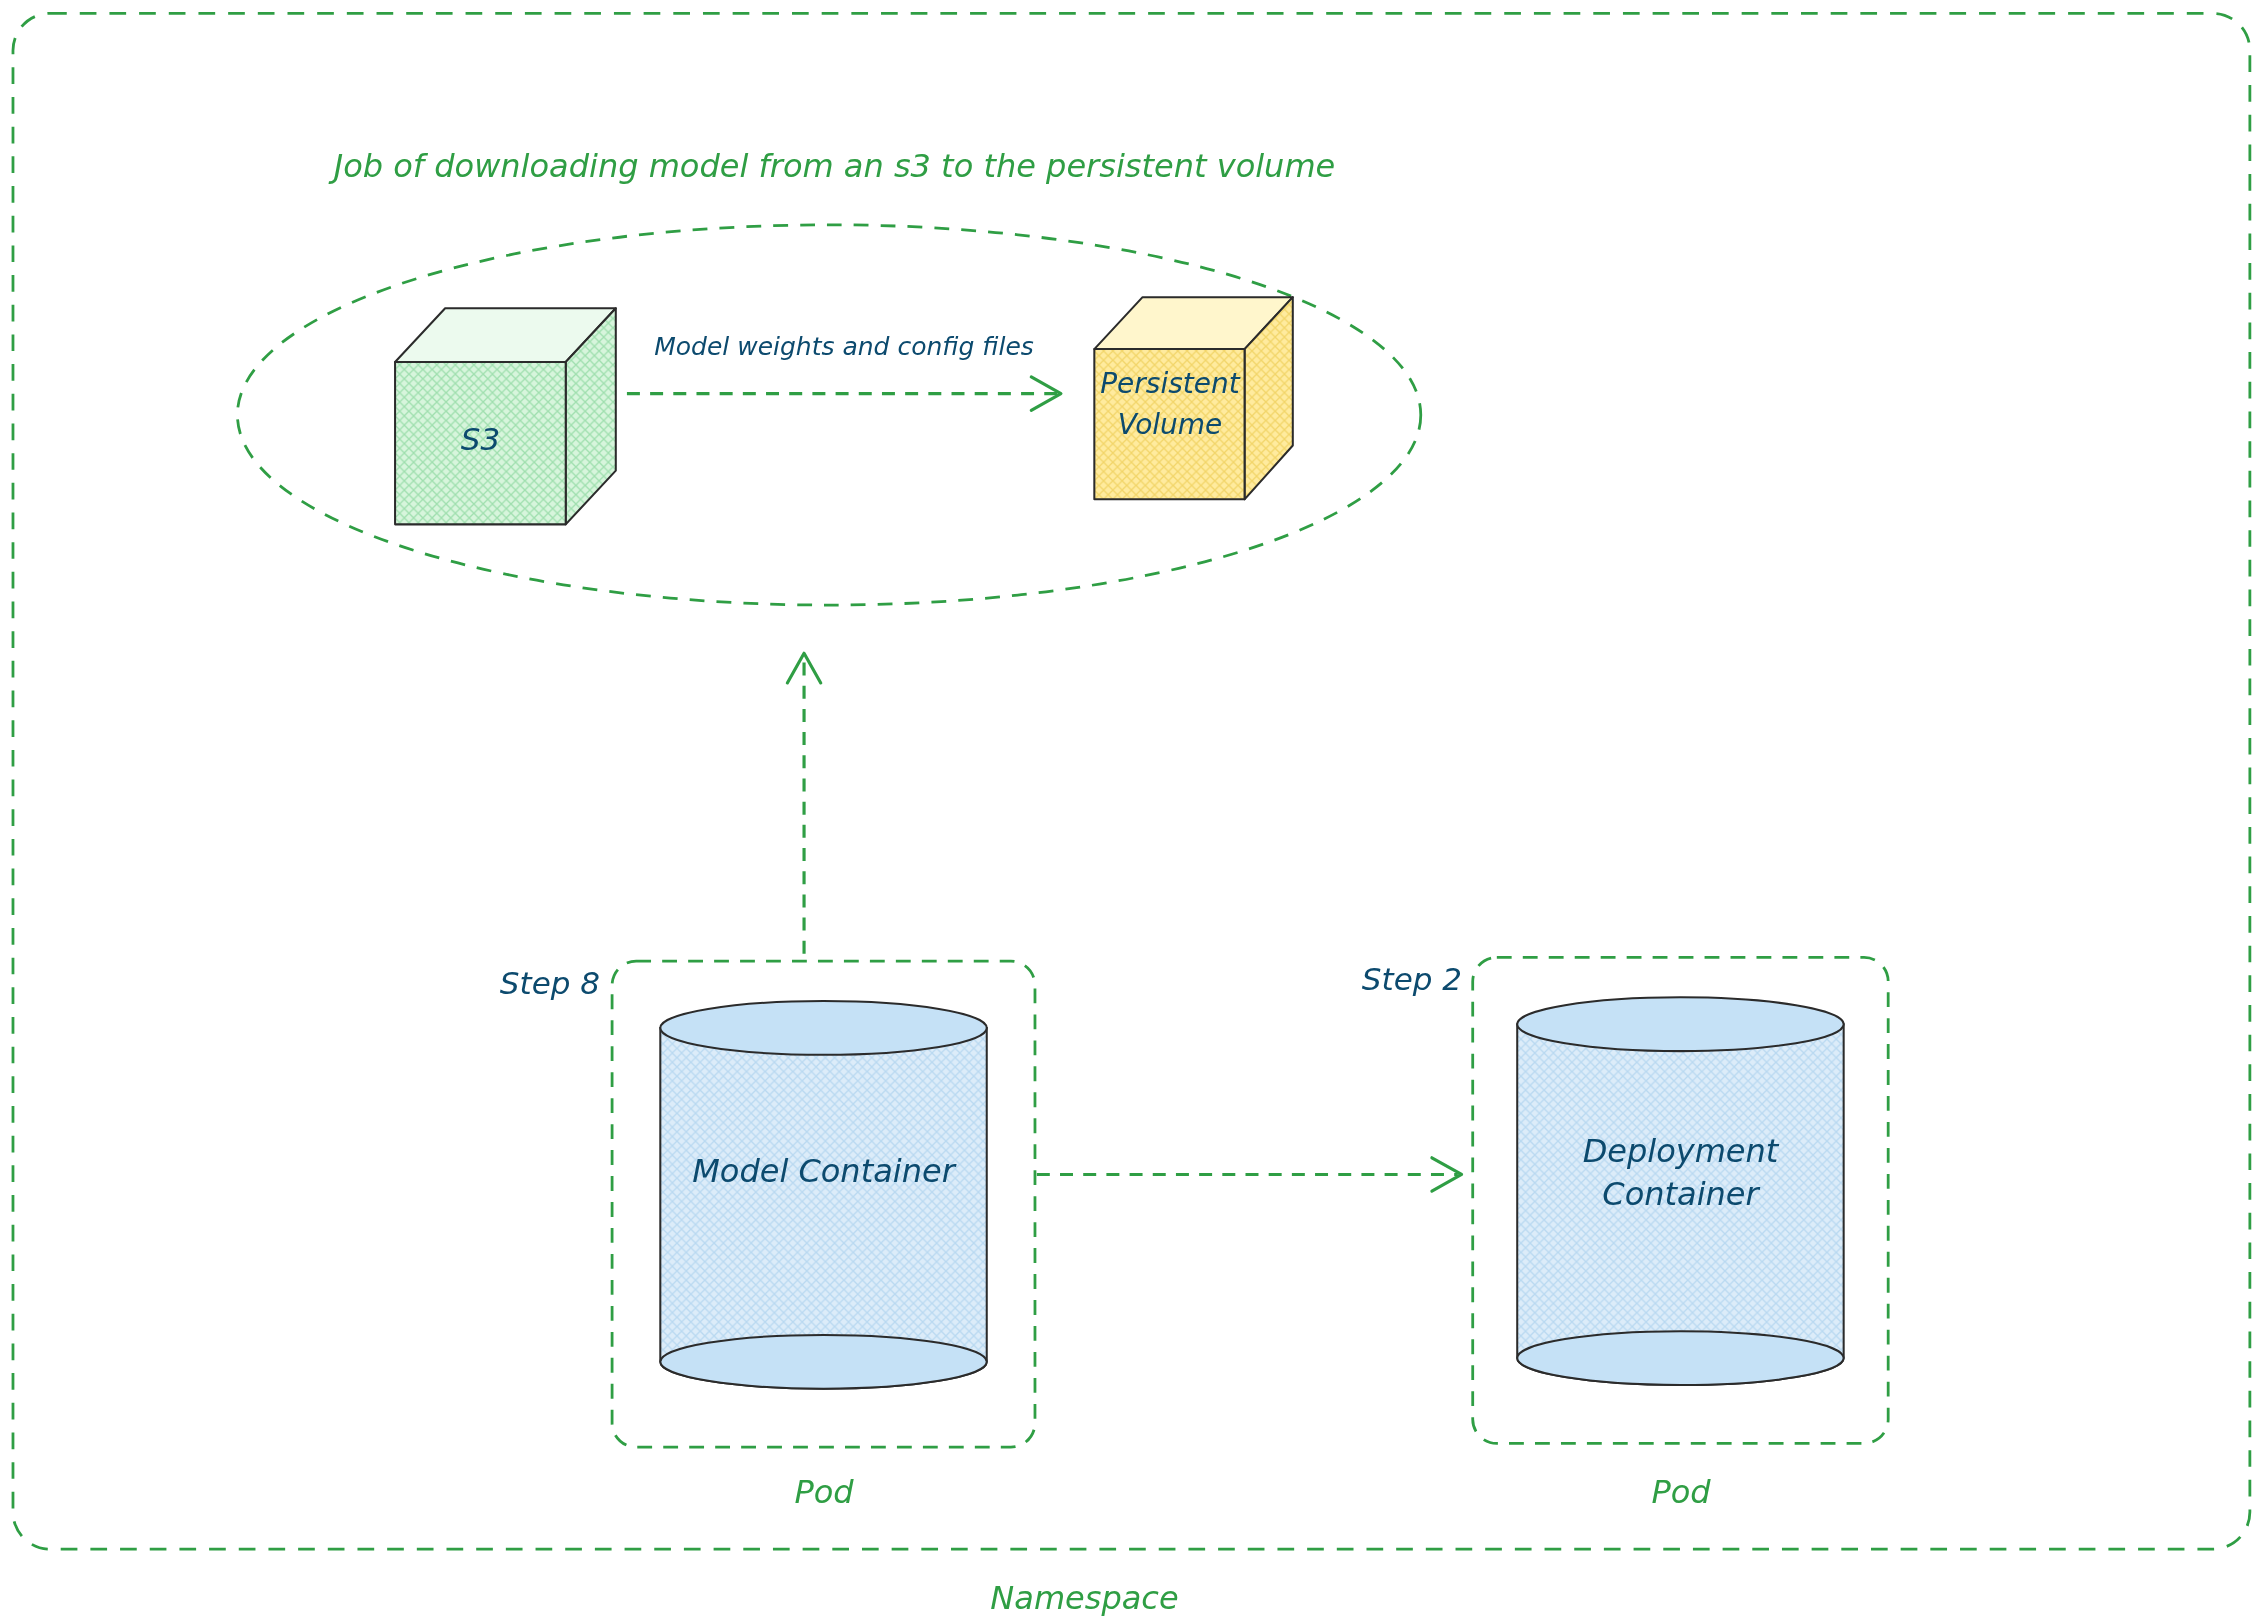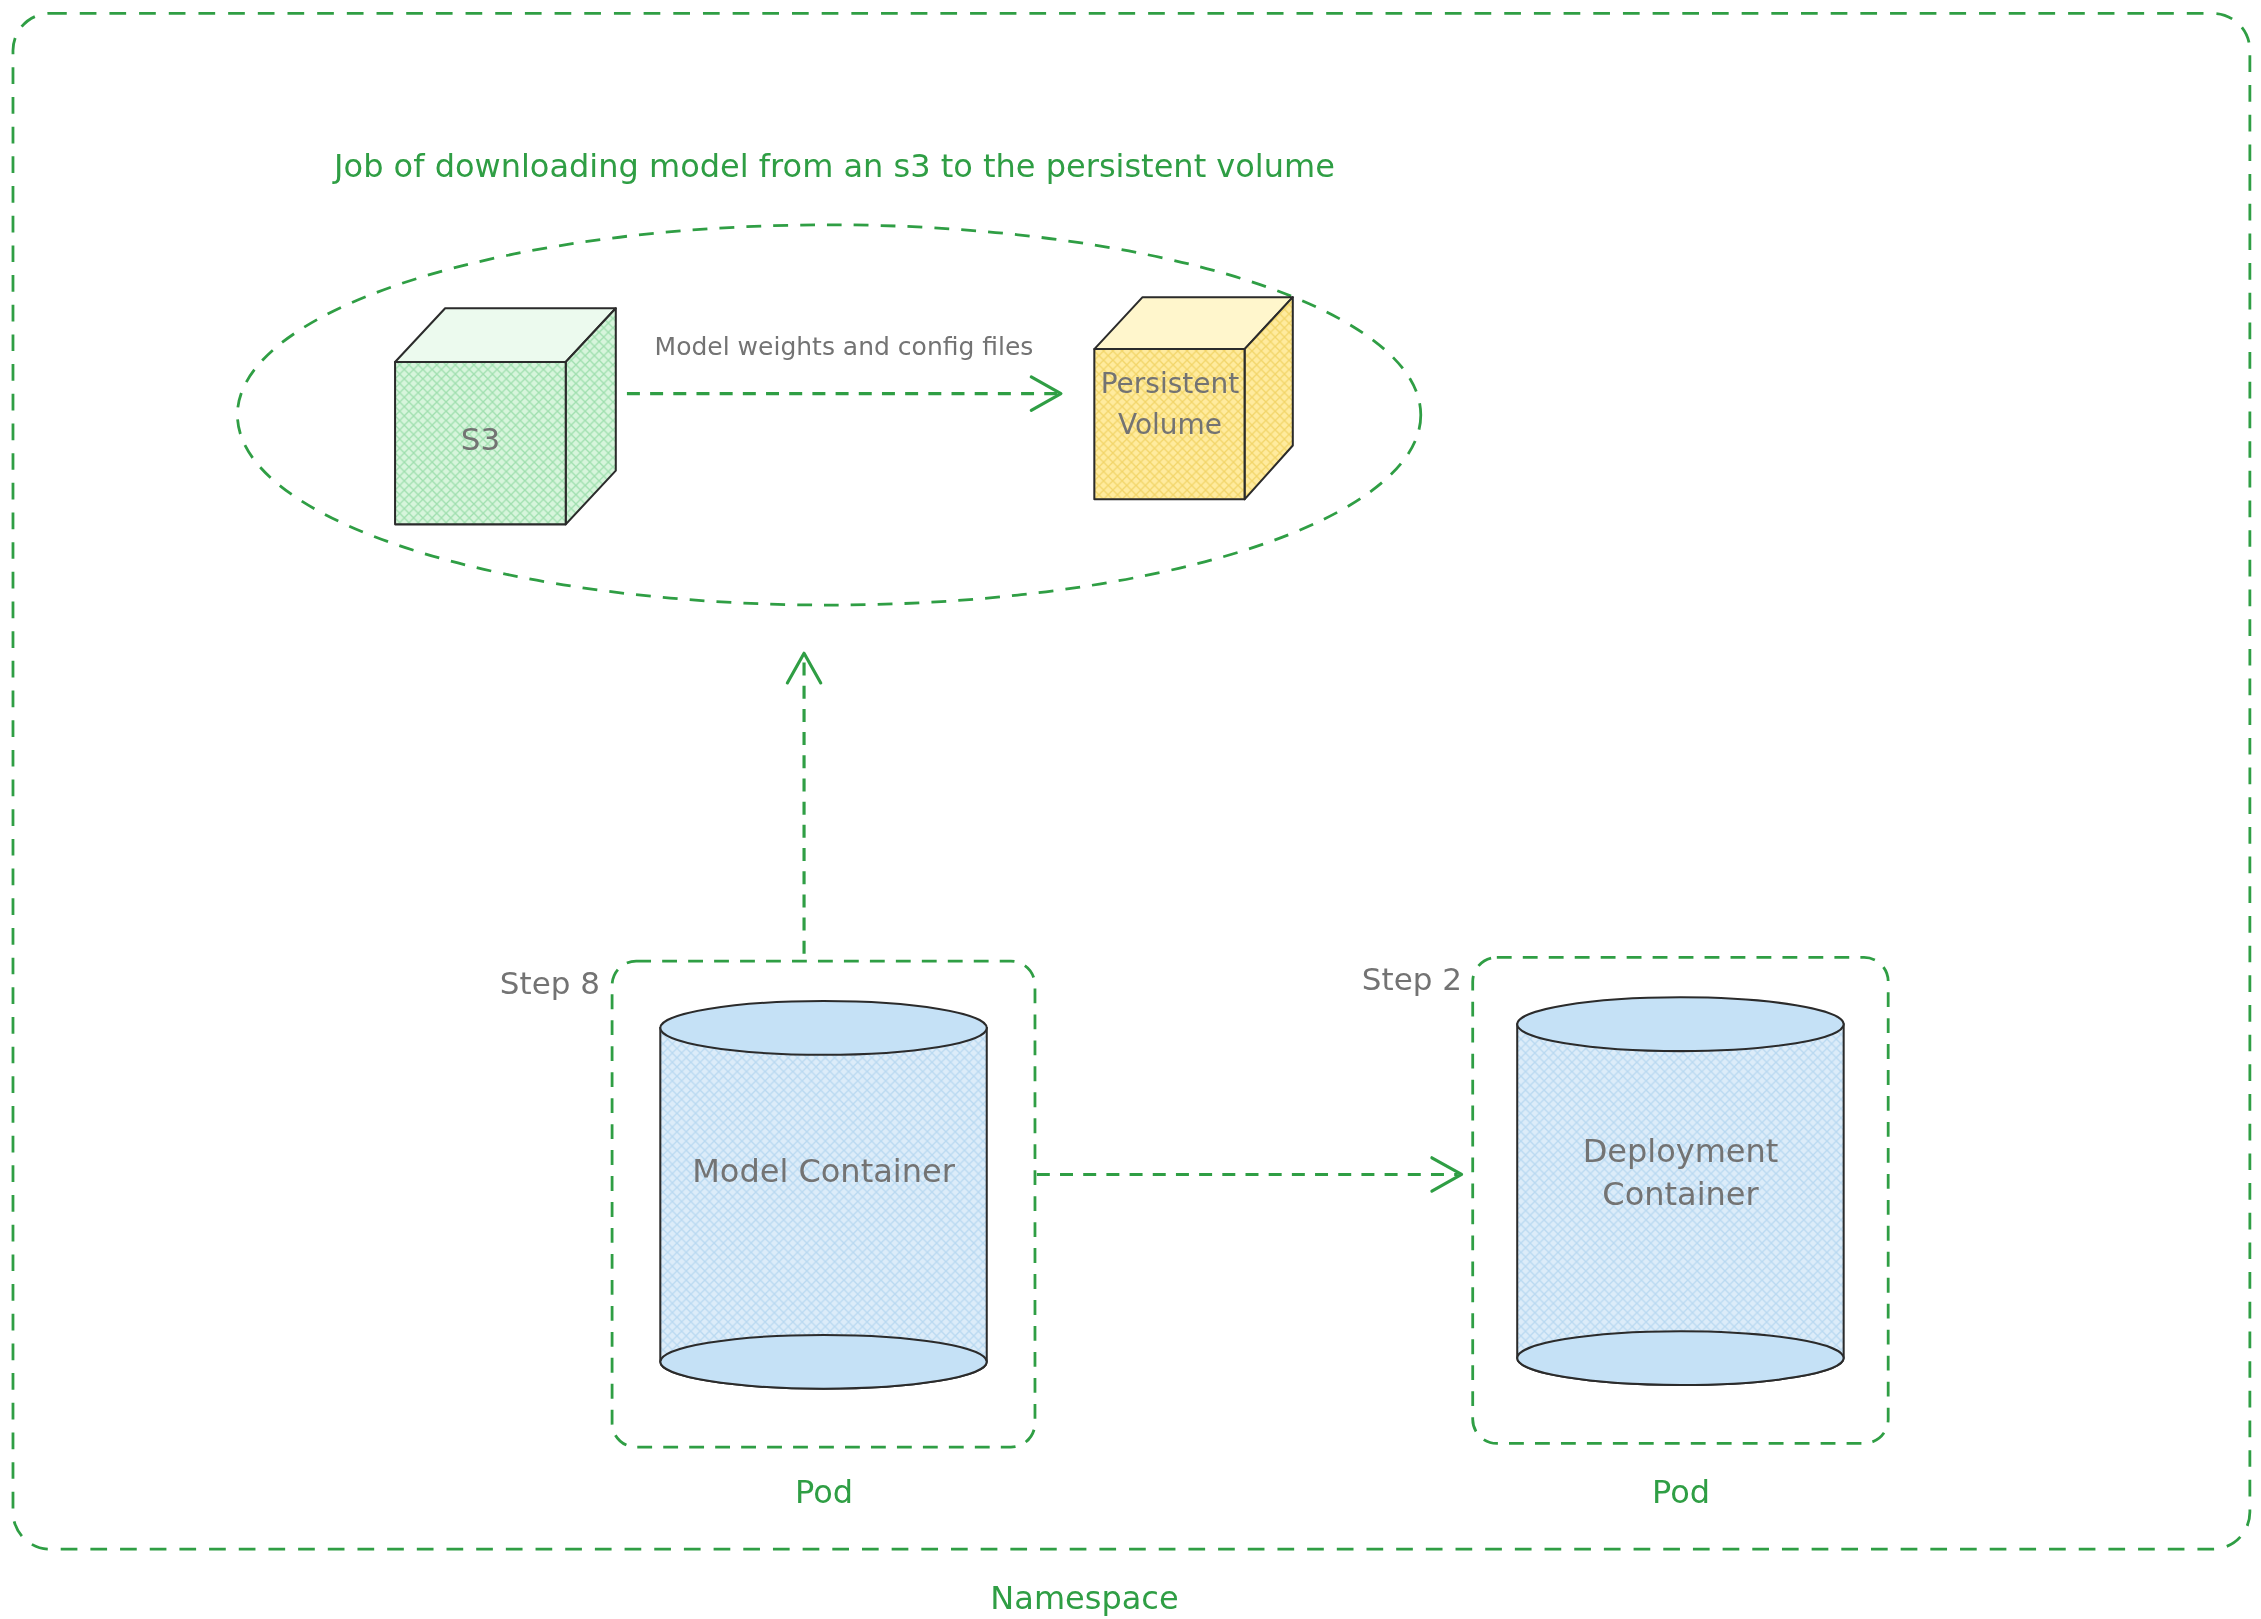--- a/index.html
+++ b/index.html
@@ -1,23 +1,23 @@
 <!DOCTYPE html>
 <html style="font-size:15px"><head>
 <meta charset="utf-8">
 <style>
   html,body{margin:0;padding:0;background:#ffffff;}
   .canvas{
     position:relative;width:2261px;height:1620px;background:#ffffff;
     font-family:"DejaVu Sans",sans-serif;overflow:hidden;
   }
   .layer{position:absolute;left:0;top:0;}
-  .label{position:absolute;white-space:pre-line;line-height:1.35;}
+  .label{position:absolute;white-space:pre-line;line-height:1.35;font-style:italic;}
   .green{color:#2f9e44;}
-  .black{color:#737373;}
+  .black{color:#0c4a6e;}
   .center{text-align:center;}
   .right{text-align:right;}
 
   .title-job{left:278px;top:145px;width:1113px;font-size:32px;}
   .arrow-label{left:603px;top:330px;width:482px;font-size:25px;}
   .s3-label{left:425px;top:419px;width:111px;font-size:31px;}
   .pv-label{left:1068px;top:364px;width:204px;font-size:28px;line-height:1.45;}
   .wait-note{left:288px;top:729px;width:501px;font-size:37px;}
   .step1-label{left:478px;top:963px;width:122px;font-size:31px;}
   .step2-label{left:1338px;top:959px;width:124px;font-size:31px;}

